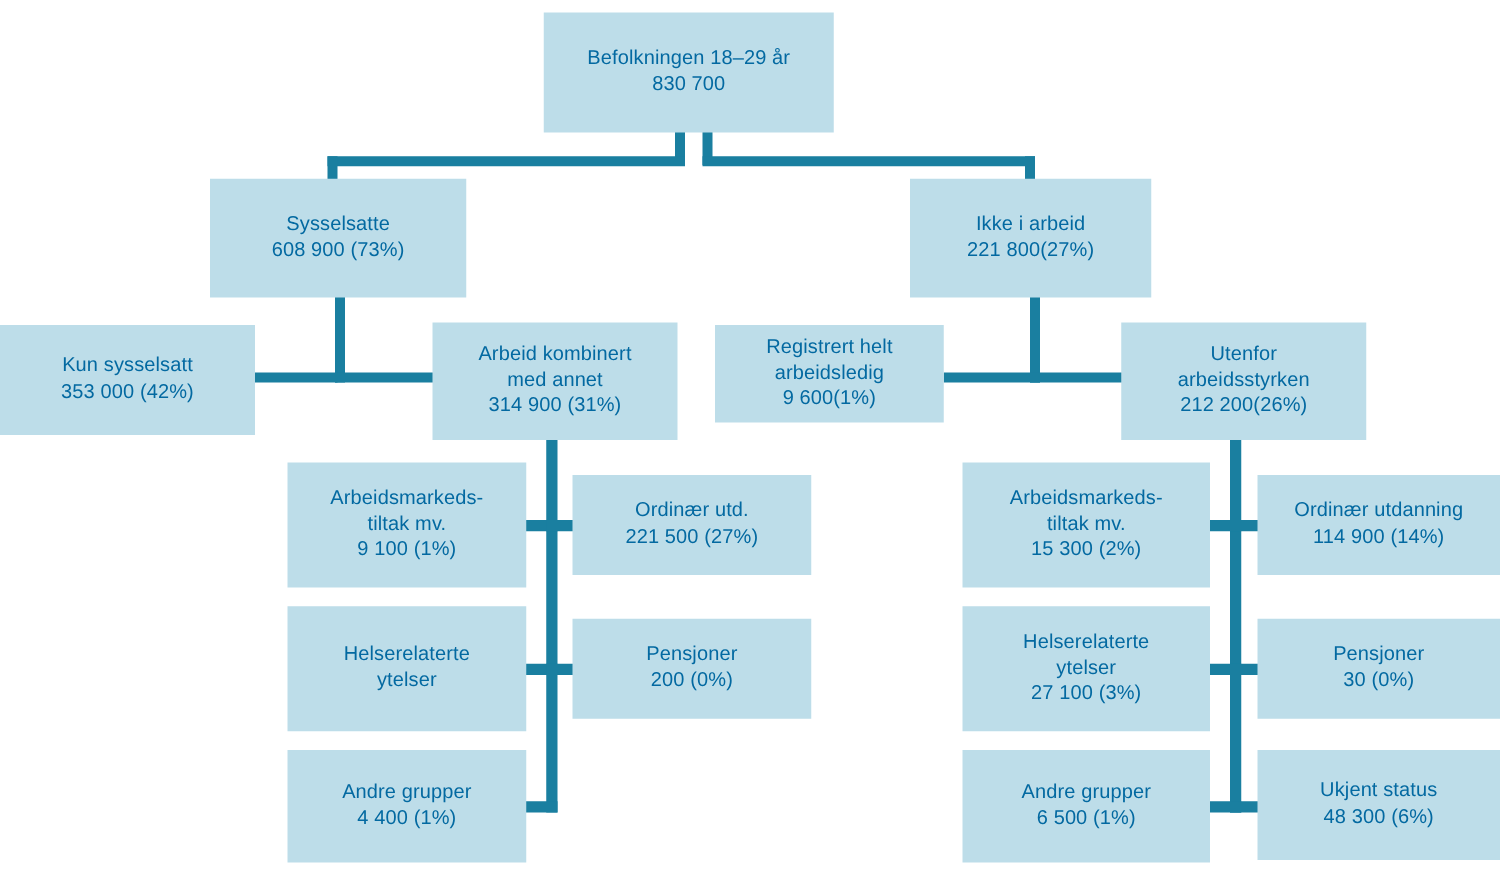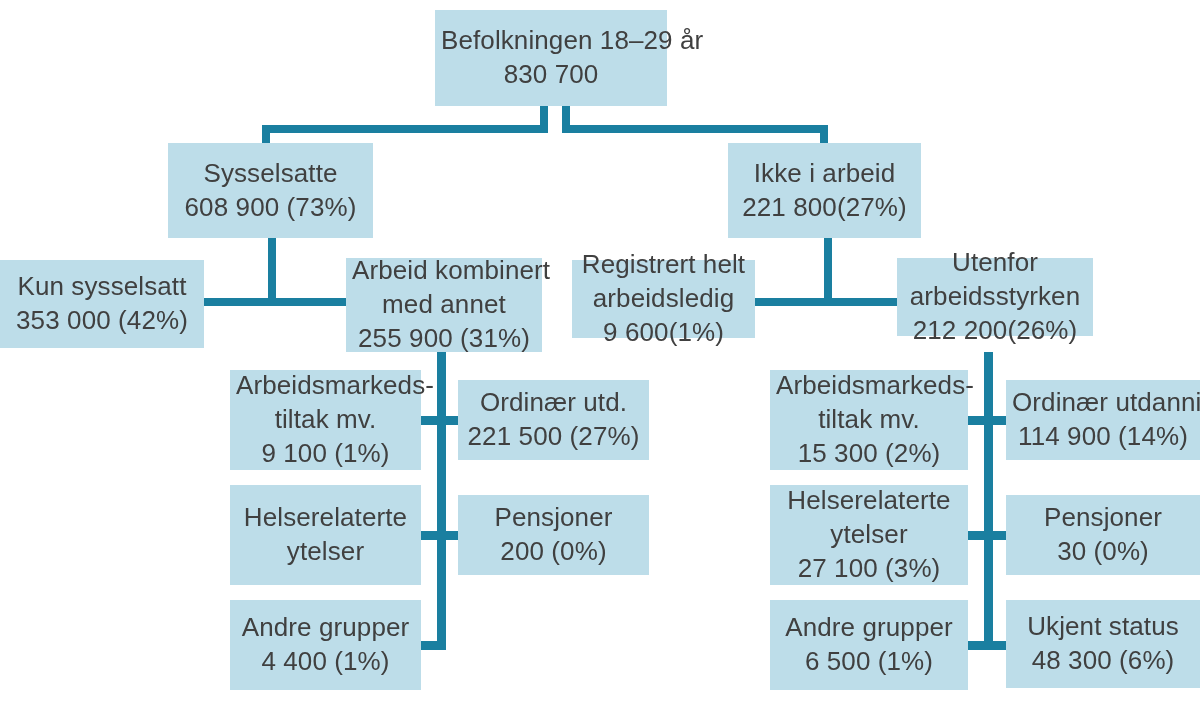--- a/index.html
+++ b/index.html
@@ -13,27 +13,27 @@
   #diagram {
     position: relative;
     width: 1200px;
     height: 709px;
     background: #ffffff;
     overflow: hidden;
   }
   .node {
     position: absolute;
     background: #bddde9;
-    color: #404040;
+    color: #0369a1;
     display: flex;
     align-items: center;
     justify-content: center;
     text-align: center;
     line-height: 1.30;
-    font-size: 26px;
+    font-size: 16px;
     letter-spacing: 0.1px;
     box-sizing: border-box;
     padding: 2px 6px;
     z-index: 3;
   }
   .node .lines {
     width: 100%;
   }
   .node .ln {
     display: block;
@@ -106,33 +106,33 @@
     <div class="lines">
       <span class="ln">Kun sysselsatt</span>
       <span class="ln">353 000 (42%)</span>
     </div>
   </div>
 
   <div class="node" style="left:346px; top:258px; width:196px; height:94px;">
     <div class="lines">
       <span class="ln">Arbeid kombinert</span>
       <span class="ln">med annet</span>
-      <span class="ln">255 900 (31%)</span>
+      <span class="ln">314 900 (31%)</span>
     </div>
   </div>
 
   <div class="node" style="left:572px; top:260px; width:183px; height:78px;">
     <div class="lines">
       <span class="ln">Registrert helt</span>
       <span class="ln">arbeidsledig</span>
       <span class="ln">9 600(1%)</span>
     </div>
   </div>
 
-  <div class="node" style="left:897px; top:258px; width:196px; height:78px;">
+  <div class="node" style="left:897px; top:258px; width:196px; height:94px;">
     <div class="lines">
       <span class="ln">Utenfor</span>
       <span class="ln">arbeidsstyrken</span>
       <span class="ln">212 200(26%)</span>
     </div>
   </div>
 
   <div class="node" style="left:230px; top:370px; width:191px; height:100px;">
     <div class="lines">
       <span class="ln">Arbeidsmarkeds-</span>

